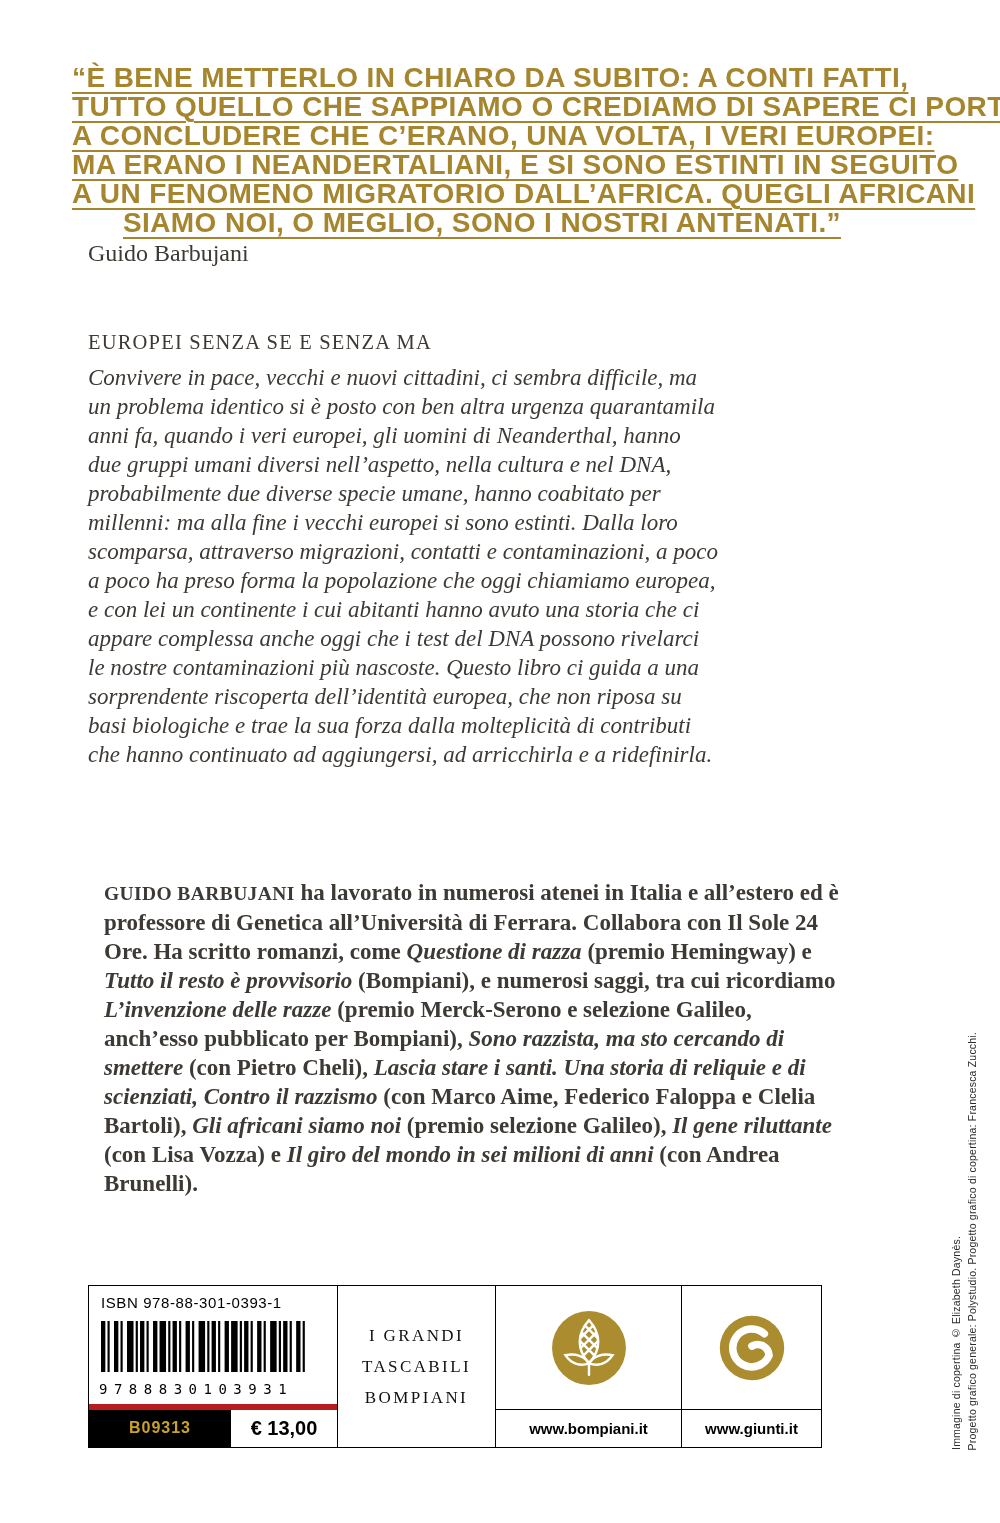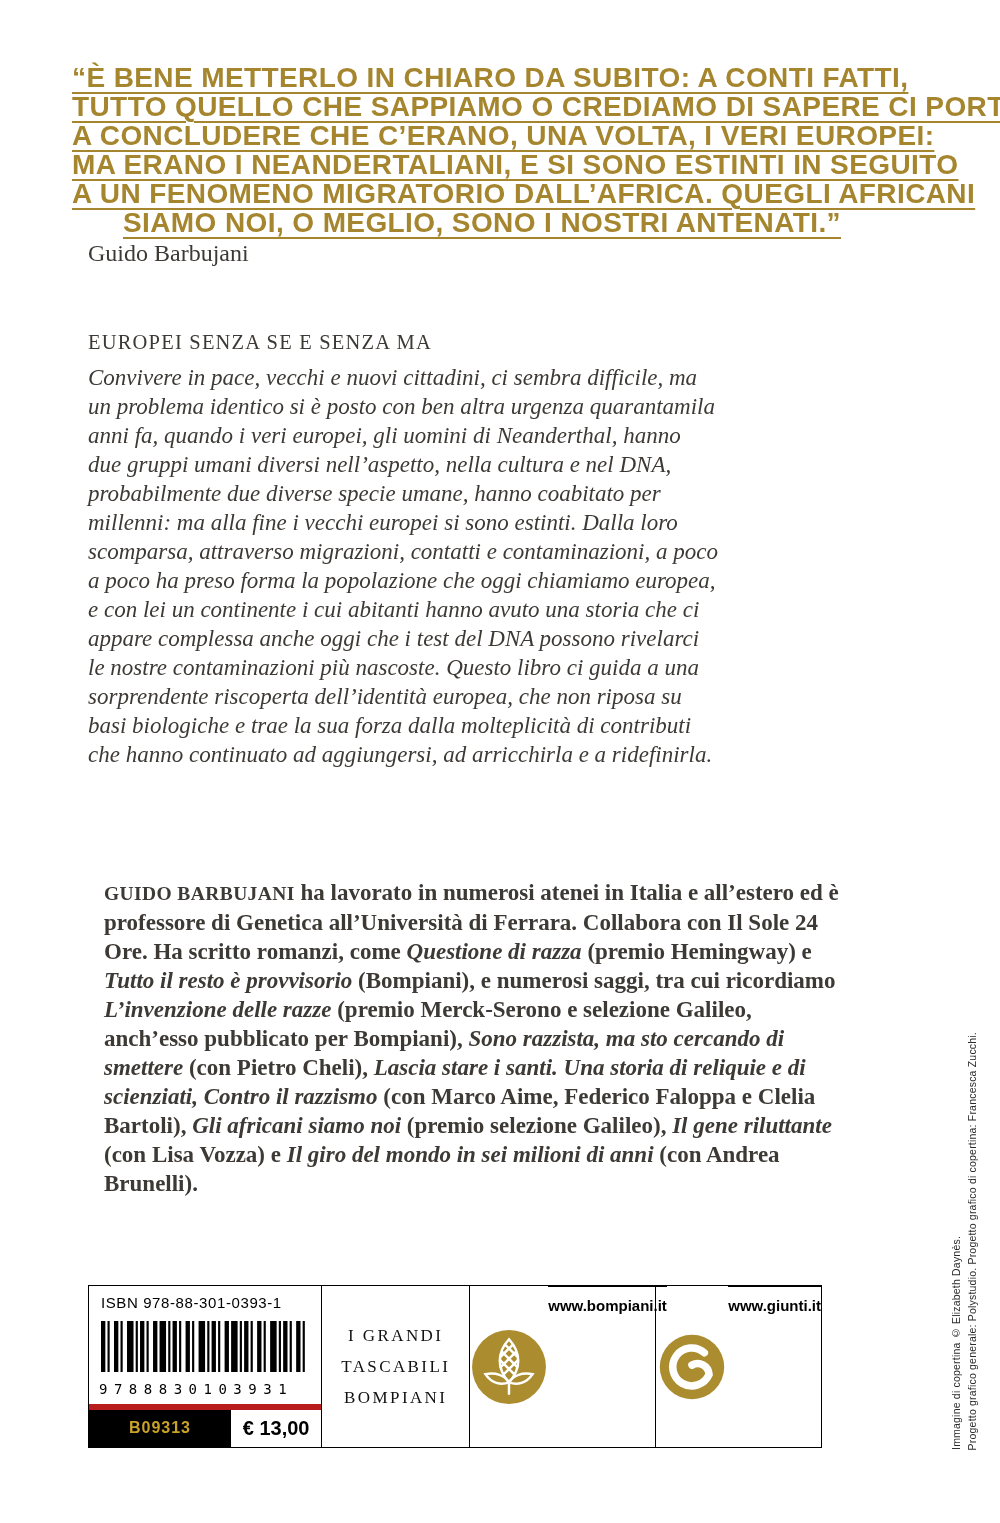--- a/index.html
+++ b/index.html
@@ -153,21 +153,21 @@
     flex-direction: column;
     align-items: center;
     justify-content: center;
     text-align: center;
     font-size: 17px;
     letter-spacing: 2.4px;
     line-height: 31px;
     color: #111;
   }
 
-  .col-logo { display: flex; flex-direction: row; }
+  .col-logo { display: flex; flex-direction: column; }
   .col-bompiani { width: 186px; }
   .col-giunti { flex: 1; }
   .logo-area {
     flex: 1;
     display: flex;
     align-items: center;
     justify-content: center;
   }
   .url {
     height: 37px;

